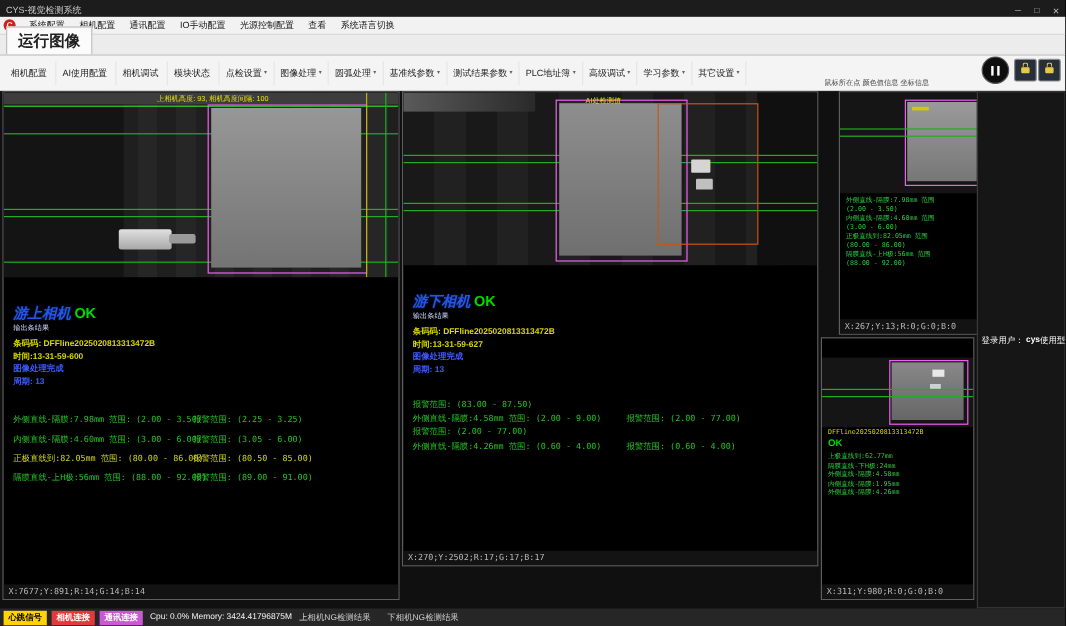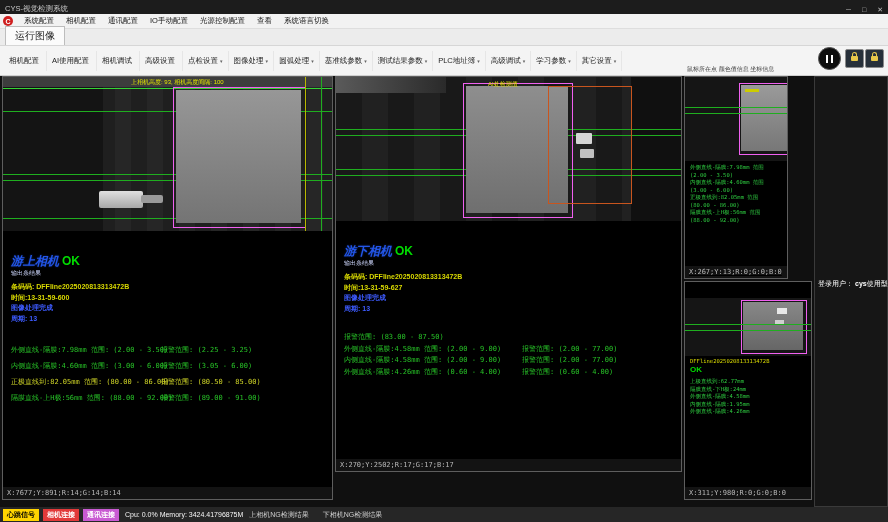--- a/index.html
+++ b/index.html
@@ -14,21 +14,21 @@
   .menubar{position:absolute;left:0;top:14px;width:888px;height:15px;background:#f2f2f2;
            display:flex;align-items:center;font-size:7.5px;color:#151515;padding-left:3px;
            box-sizing:border-box;border-bottom:1px solid #dedede;}
   .logo{width:10px;height:10px;border-radius:50%;background:#cf1f1f;color:#fff;font-size:7px;
         display:flex;align-items:center;justify-content:center;margin-right:5px;font-weight:bold;}
   .menu-items{display:flex;}
   .menu-item{padding:1px 6px;cursor:default;}
   
   .tabstrip{position:absolute;left:0;top:29px;width:888px;height:17px;background:#ececec;
             border-bottom:1px solid #d6d6d6;display:flex;align-items:flex-end;padding-left:5px;box-sizing:border-box;}
-  .tab{font-size:10px;padding:2px 9px 2px;background:#fbfbfb;border:1px solid #bdbdbd;border-bottom:none;color:#222;}
+  .tab{font-size:13px;padding:2px 9px 2px;background:#fbfbfb;border:1px solid #bdbdbd;border-bottom:none;color:#222;font-weight:bold;}
   
   .toolbar{position:absolute;left:0;top:46px;width:888px;height:30px;background:#f4f4f4;
            display:flex;align-items:center;font-size:7.5px;color:#222;padding-left:4px;box-sizing:border-box;
            border-bottom:1px solid #cfcfcf;}
   .tb-items{display:flex;align-items:center;}
   .tb-item{display:flex;align-items:center;gap:2px;padding:5px 5px;border-right:1px solid #e6e6e6;white-space:nowrap;}
   .tb-item .arrow{font-size:5px;color:#666;}
   .tb-note{position:absolute;left:687px;top:65px;font-size:6px;color:#444;}
   .pause-btn{position:absolute;left:818px;top:47px;width:21px;height:21px;border-radius:50%;background:#0e0e0e;
              display:flex;align-items:center;justify-content:center;gap:2.5px;border:1px solid #555;}
@@ -38,21 +38,21 @@
   .b1{left:845px;} .b2{left:865px;}
   .lock{width:7px;height:5px;background:#e8c84a;border-radius:1px;position:relative;}
   .lock::before{content:"";position:absolute;left:1px;top:-4px;width:5px;height:4px;border:1px solid #e8c84a;
                 border-bottom:none;border-radius:3px 3px 0 0;box-sizing:border-box;}
   
   .main-bg{position:absolute;left:0;top:76px;width:888px;height:431px;background:#101010;}
   .panel{position:absolute;background:#000;border:1px solid #5e5e5e;box-sizing:border-box;
          display:flex;flex-direction:column;overflow:hidden;}
   .p-left{left:2px;top:76px;width:331px;height:424px;}
   .p-right{left:335px;top:76px;width:347px;height:396px;}
-  .p-a{left:684px;top:76px;width:104px;height:203px;text-decoration:underline;}
+  .p-a{left:699px;top:76px;width:131px;height:203px;}
   .p-b{left:684px;top:281px;width:128px;height:219px;}
   .cam-img{position:relative;overflow:hidden;flex:none;}
   .img-left{height:154px;background:repeating-linear-gradient(90deg,#1f1f1f 0 16px,#262626 16px 32px);}
   .img-right{height:144px;background:repeating-linear-gradient(90deg,#191919 0 26px,#212121 26px 52px);}
   .img-a{height:84px;background:#151515;}
   .img-b{height:58px;margin-top:16px;background:#151515;}
   .sh{position:absolute;}
   .hline{left:0;width:100%;height:1px;background:#1fae1f;}
   .ov-yellow{position:absolute;font-size:6px;color:#e6e600;white-space:nowrap;}
   
@@ -139,21 +139,21 @@
         </span>
         <span class="tb-item">
           <span>AI使用配置</span>
           <span class="arrow"></span>
         </span>
         <span class="tb-item">
           <span>相机调试</span>
           <span class="arrow"></span>
         </span>
         <span class="tb-item">
-          <span>高级设置</span>
+          <span>模块状态</span>
           <span class="arrow"></span>
         </span>
         <span class="tb-item">
           <span>点检设置</span>
           <span class="arrow">▾</span>
         </span>
         <span class="tb-item">
           <span>图像处理</span>
           <span class="arrow">▾</span>
         </span>
@@ -275,21 +275,20 @@
       <div class="t-blu">周期: 13</div>
       <div class="rows">
           <div class="mrow" style="color: rgb(39, 194, 39);">
             <span class="mr">报警范围: (83.00 - 87.50)</span>
         </div>
           <div class="mrow" style="color: rgb(39, 194, 39);">
           <span class="ml">外侧直线-隔膜:4.58mm 范围: (2.00 - 9.00)</span>
             <span class="mr">报警范围: (2.00 - 77.00)</span>
         </div>
           <div class="mrow" style="color: rgb(39, 194, 39);">
-          <span class="ml">内侧直线-隔膜:4.58mm 范围: (2.00 - 9.00)</span>
             <span class="mr">报警范围: (2.00 - 77.00)</span>
         </div>
           <div class="mrow" style="color: rgb(39, 194, 39);">
           <span class="ml">外侧直线-隔膜:4.26mm 范围: (0.60 - 4.00)</span>
             <span class="mr">报警范围: (0.60 - 4.00)</span>
         </div>
         </div>
     </div>
     <div class="coords">X:270;Y:2502;R:17;G:17;B:17</div>
   </div>

